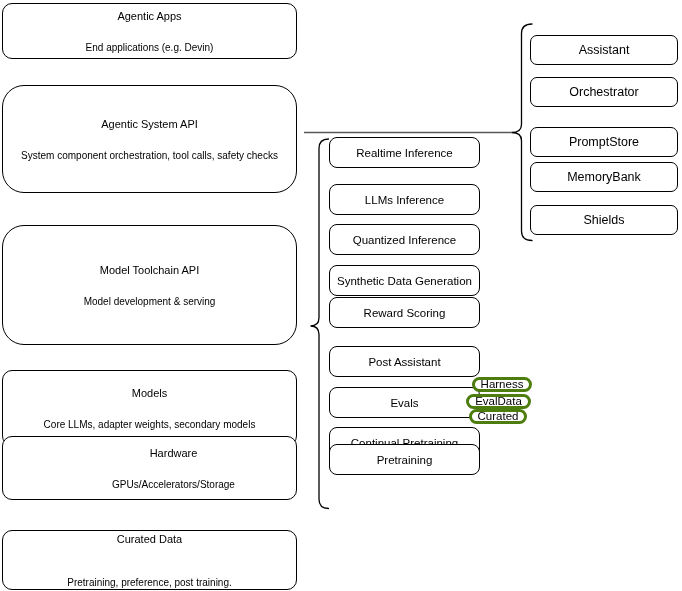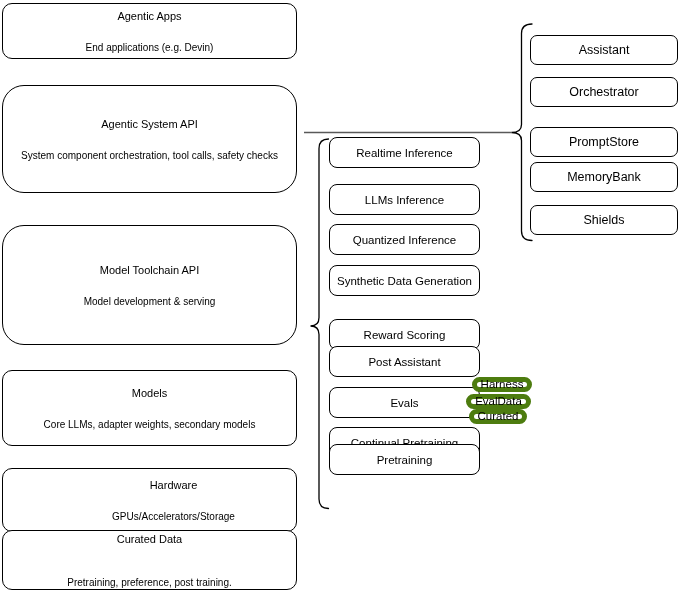--- a/index.html
+++ b/index.html
@@ -46,21 +46,21 @@
   .rightbox {
     left: 530px; width: 148px; height: 30px;
     border-radius: 7px;
     font-size: 12.5px;
     white-space: nowrap;
   }
   .tag {
     position: absolute;
     box-sizing: border-box;
     background: #ffffff;
-    border: 5px solid #4d7c0f;
+    border: 3px solid #4d7c0f;
     border-radius: 8px;
     height: 15px;
     display: flex;
     align-items: center;
     justify-content: center;
     font-size: 11.5px;
     line-height: 13px;
     white-space: nowrap;
     z-index: 3;
   }
@@ -90,35 +90,35 @@
   <div class="node leftbox bigradius" style="top:225px;height:120px;">
     <div class="title">Model Toolchain API</div>
     <div class="subtitle">Model development &amp; serving</div>
   </div>
 
   <div class="node leftbox" style="top:370px;height:76px;">
     <div class="title">Models</div>
     <div class="subtitle">Core LLMs, adapter weights, secondary models</div>
   </div>
 
-  <div class="node leftbox" style="top:468px;height:64px;padding-left:48px;">
+  <div class="node leftbox" style="top:436px;height:64px;padding-left:48px;">
     <div class="title">Hardware</div>
     <div class="subtitle">GPUs/Accelerators/Storage</div>
   </div>
 
   <div class="node leftbox" style="top:530px;height:60px;gap:12px;">
     <div class="title">Curated Data</div>
     <div class="subtitle">Pretraining, preference, post training.</div>
   </div>
 
   <div class="node midbox" style="top:137px;">Realtime Inference</div>
   <div class="node midbox" style="top:184px;">LLMs Inference</div>
   <div class="node midbox" style="top:224px;">Quantized Inference</div>
   <div class="node midbox" style="top:265px;">Synthetic Data Generation</div>
-  <div class="node midbox" style="top:319px;">Reward Scoring</div>
+  <div class="node midbox" style="top:297px;">Reward Scoring</div>
   <div class="node midbox" style="top:346px;">Post Assistant</div>
   <div class="node midbox" style="top:387px;">Evals</div>
   <div class="node midbox" style="top:427px;">Continual Pretraining</div>
   <div class="node midbox" style="top:444px;">Pretraining</div>
 
   <div class="tag" style="left:472px;top:377px;width:60px;">Harness</div>
   <div class="tag" style="left:466px;top:394px;width:65px;">EvalData</div>
   <div class="tag" style="left:469px;top:409px;width:58px;">Curated</div>
 
   <div class="node rightbox" style="top:35px;">Assistant</div>

